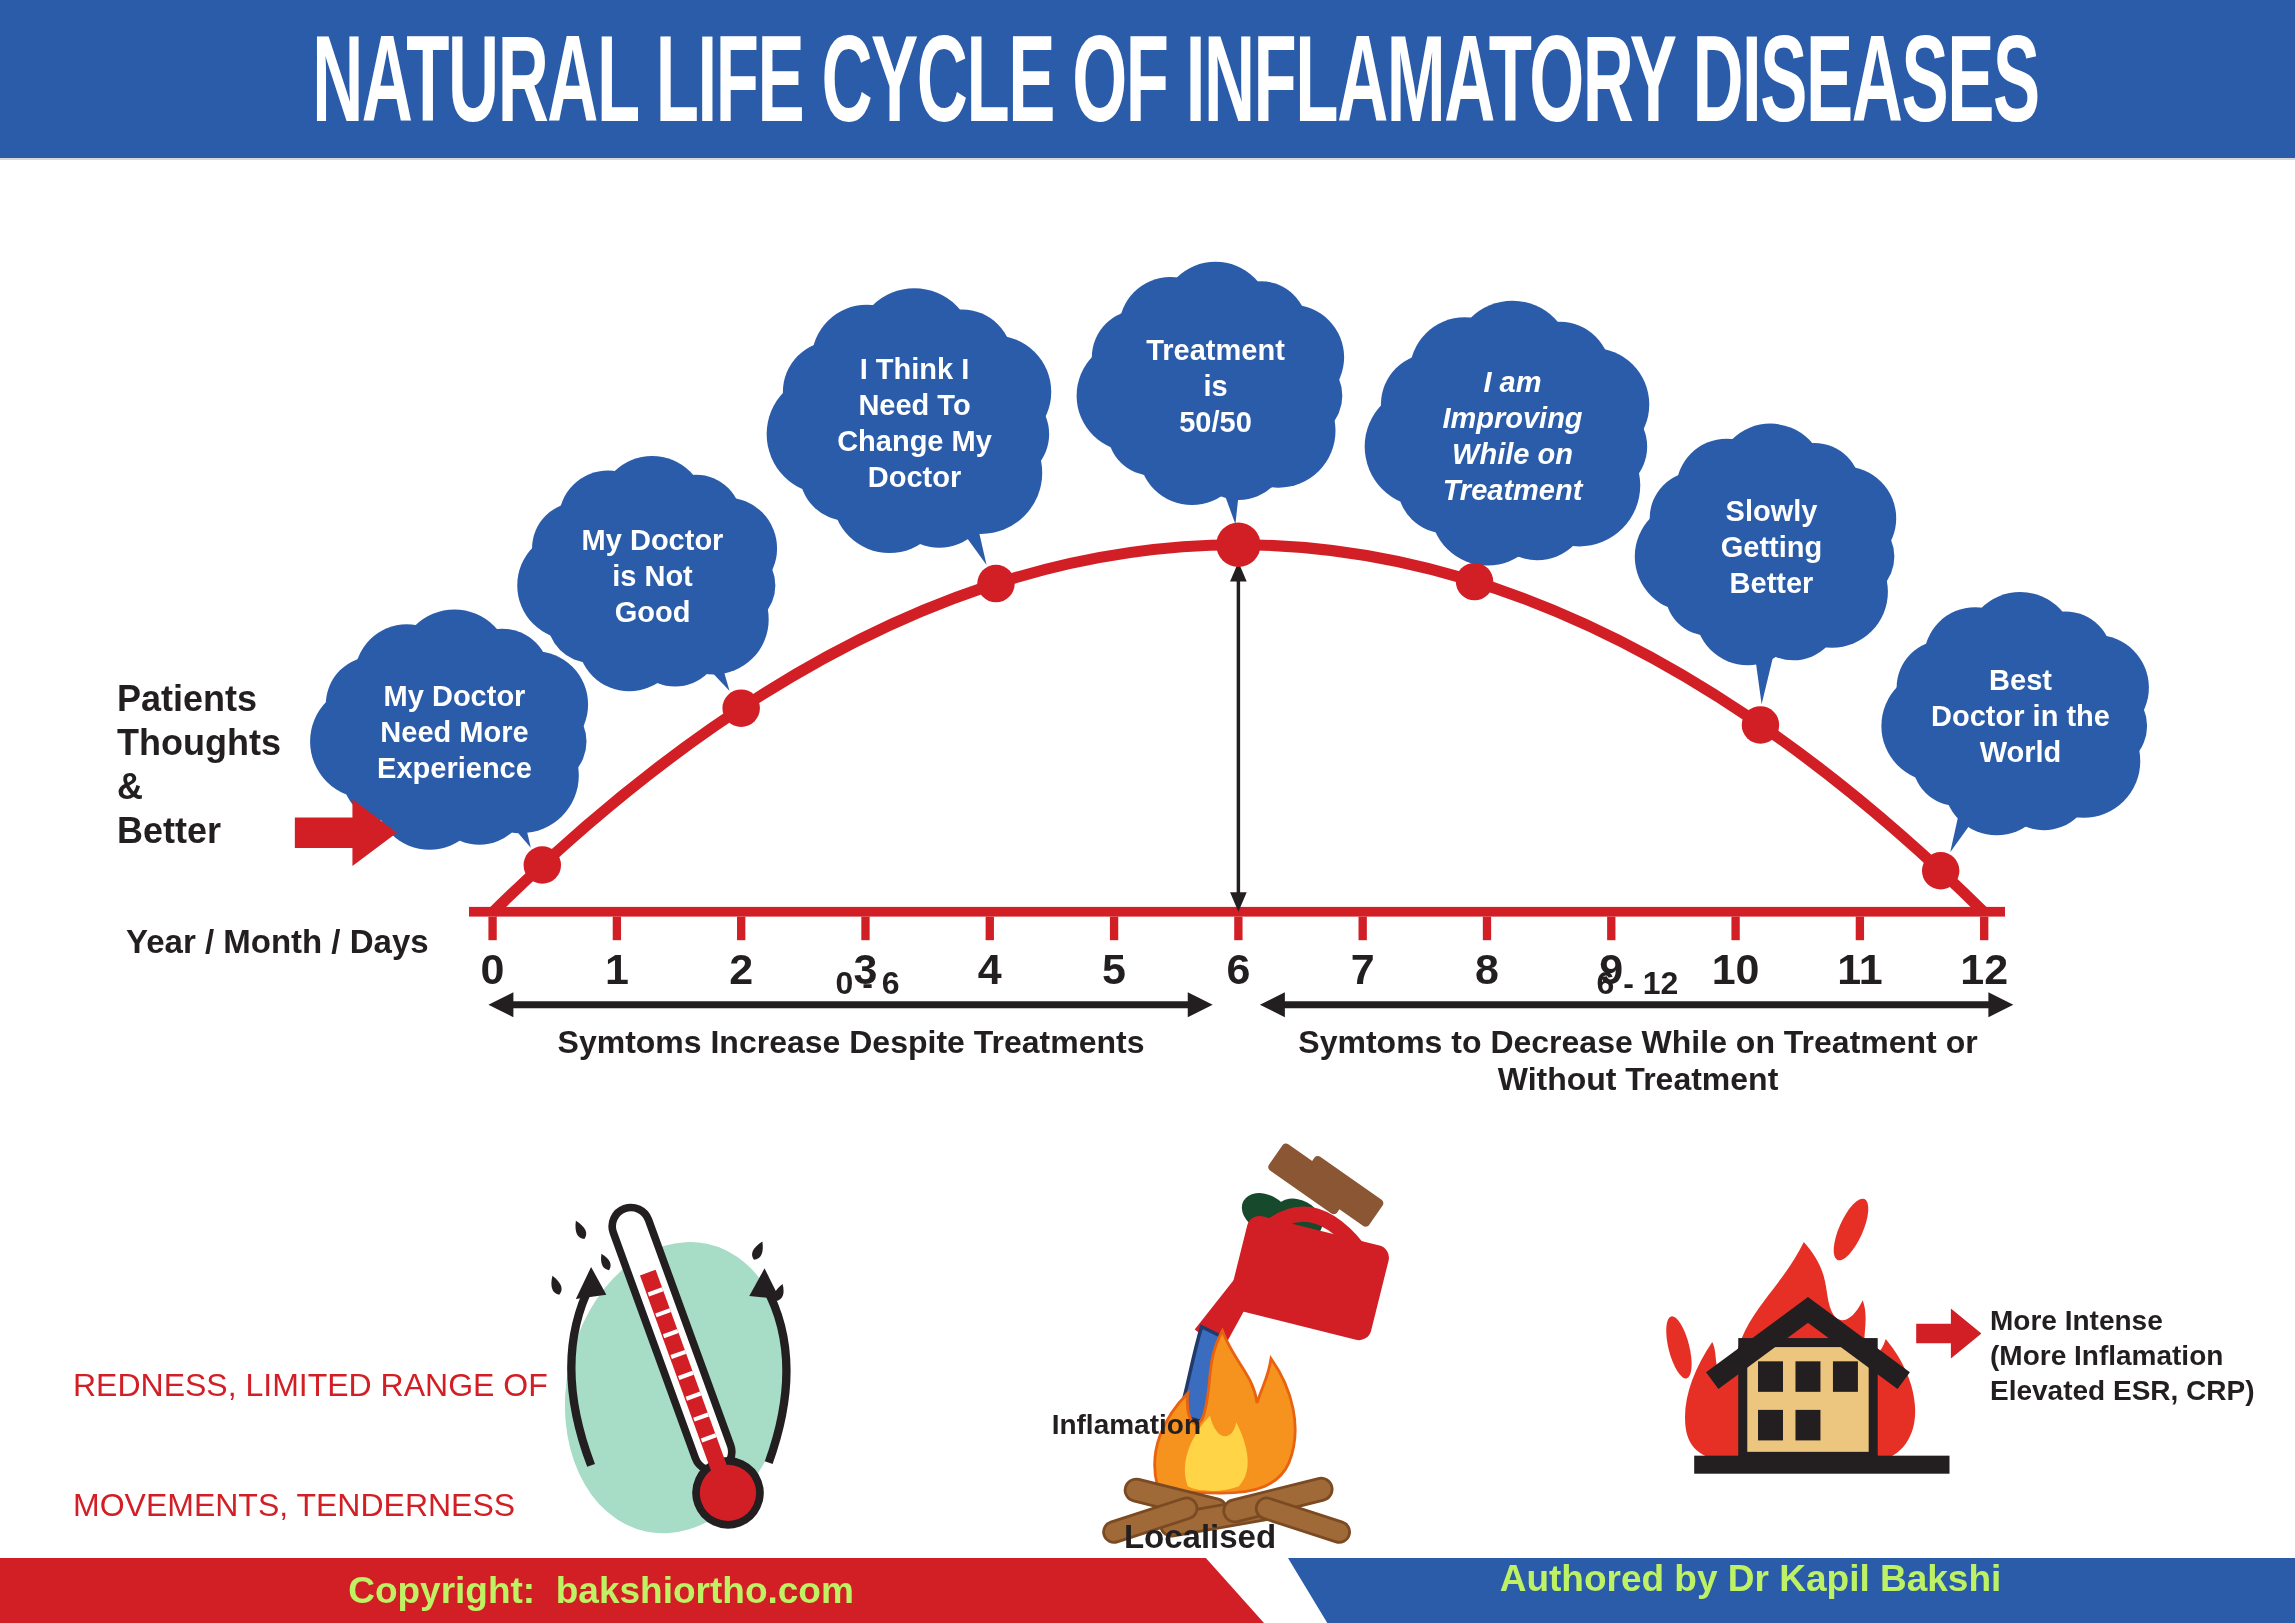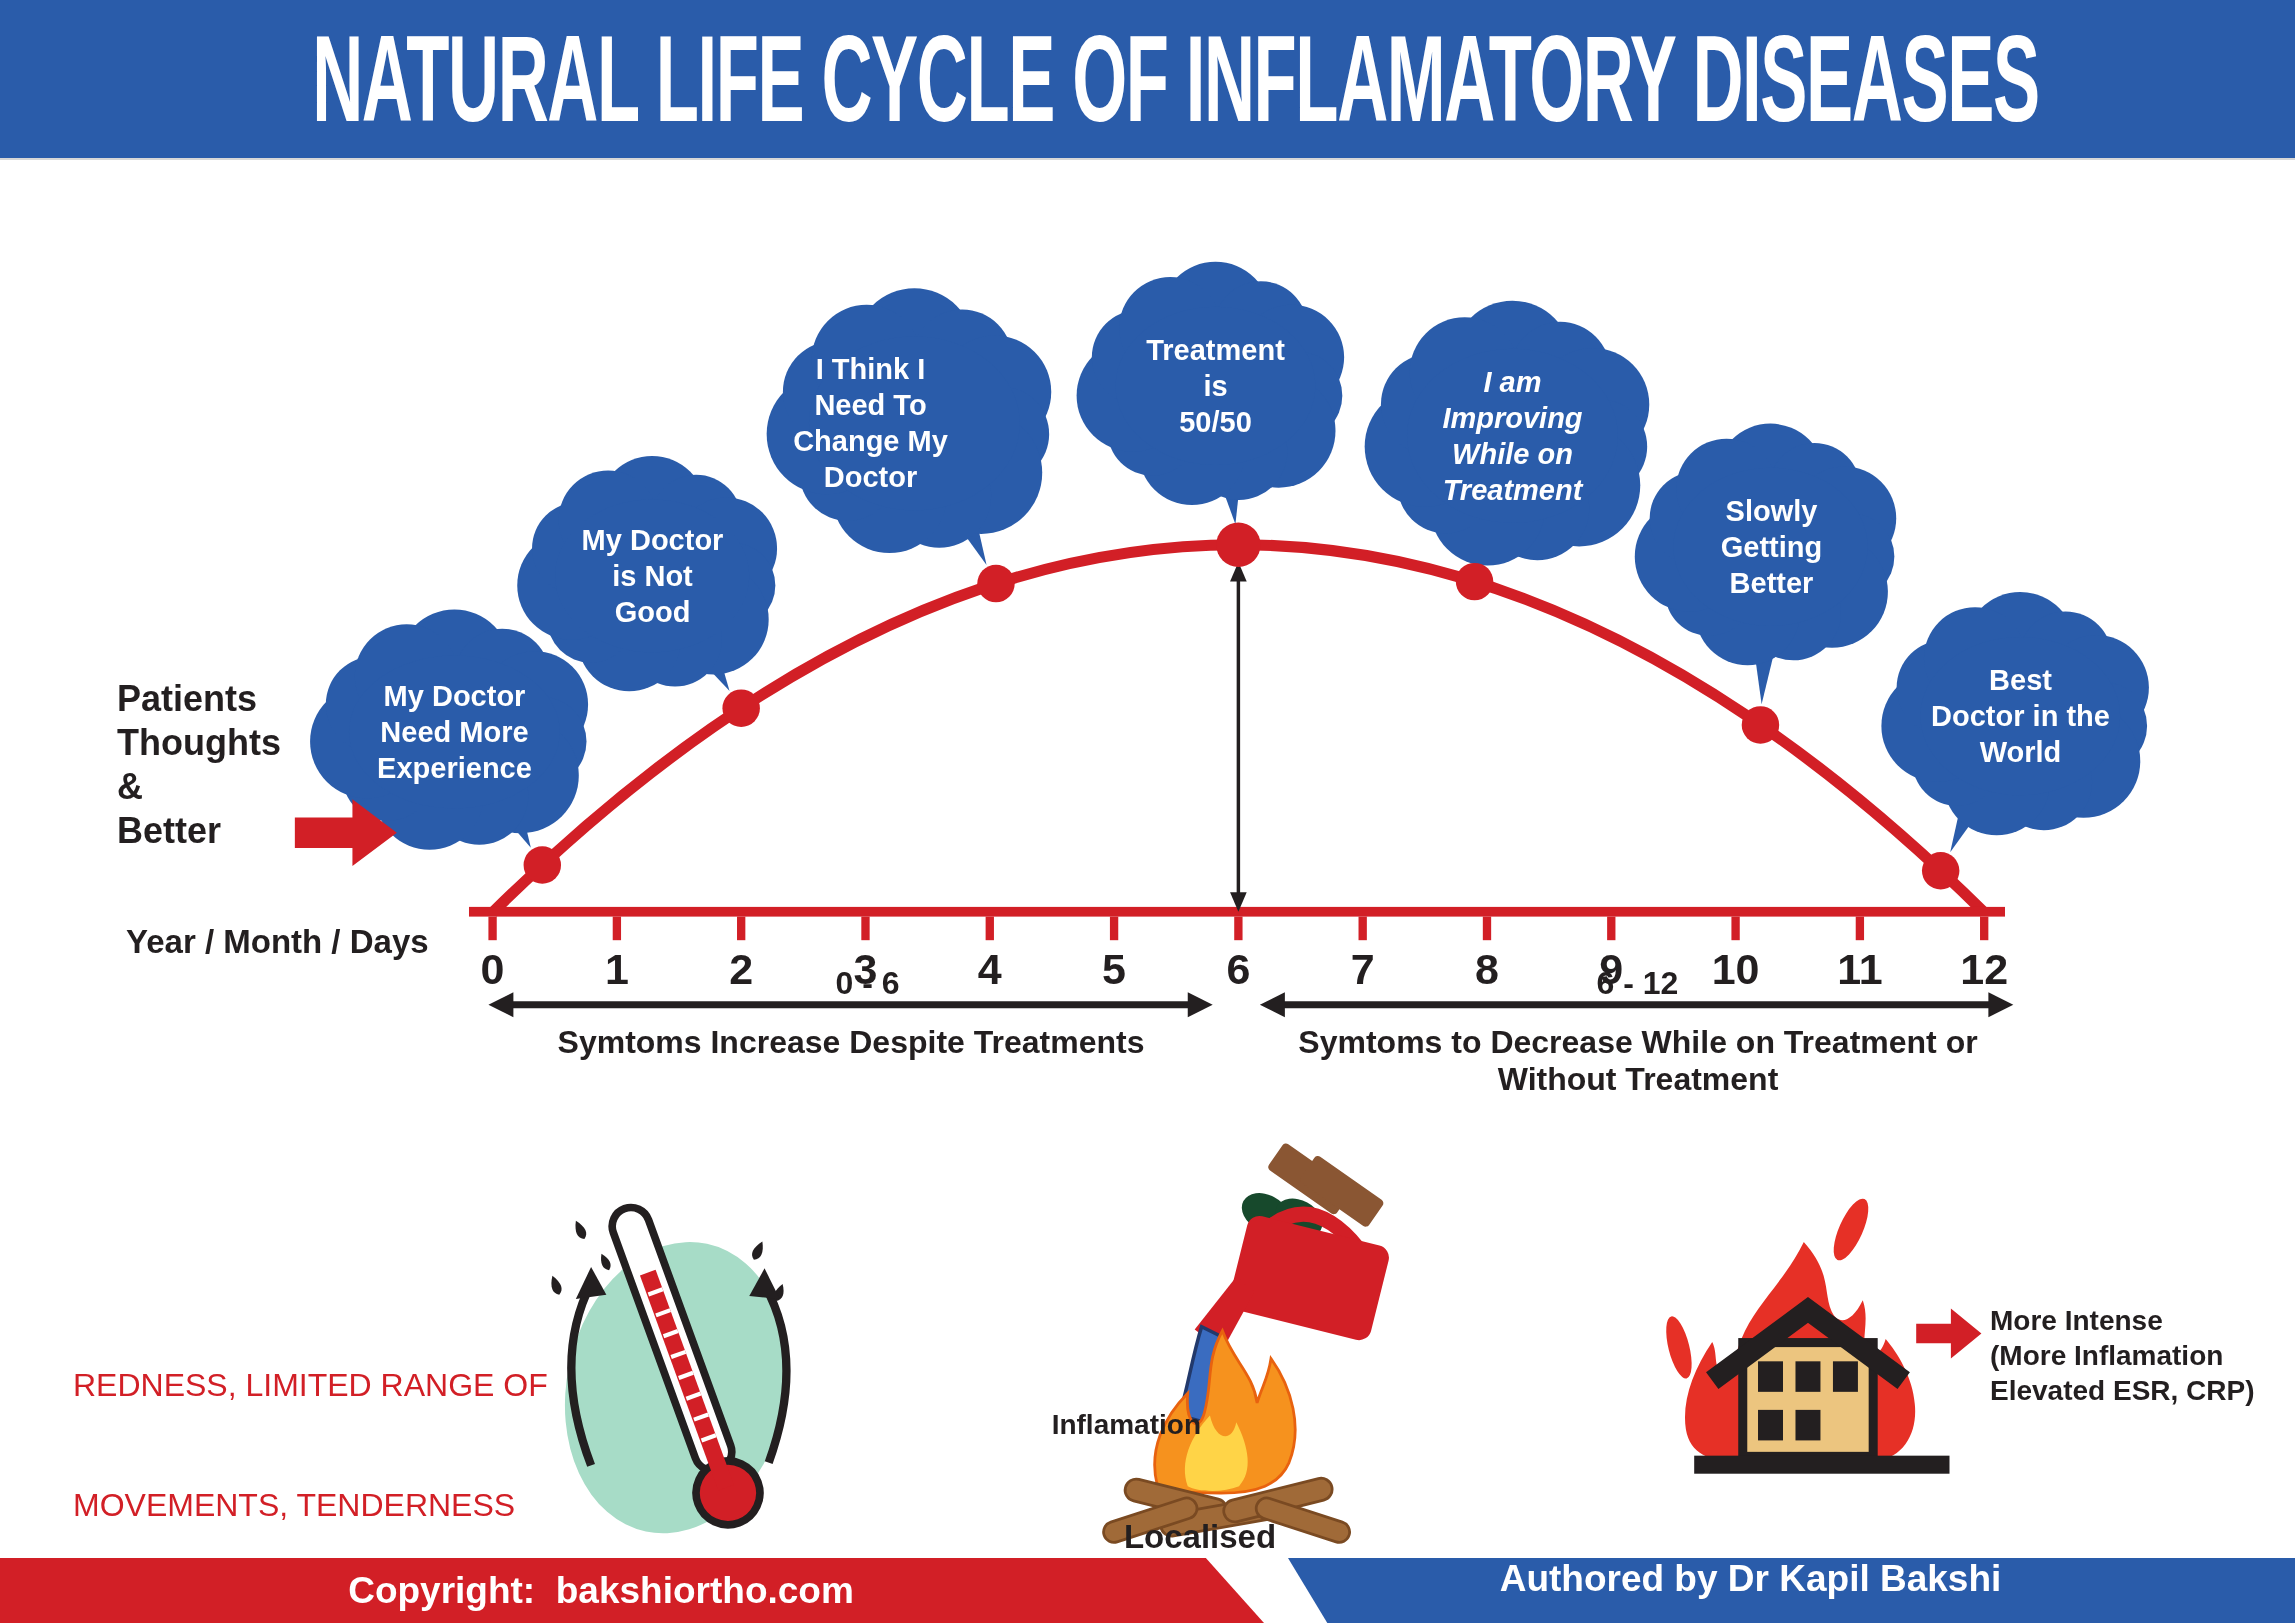--- a/index.html
+++ b/index.html
@@ -31,21 +31,21 @@
   #inflammation-label{left:958px;top:1409px;width:243px;text-align:right;font-size:28px;font-weight:bold;}
   #localised-label{left:1096px;top:1518px;width:208px;text-align:center;font-size:33px;font-weight:bold;}
   #house-note{left:1990px;top:1303px;font-size:28px;line-height:35px;font-weight:bold;white-space:nowrap;}
   
   #footer-left{position:absolute;left:0;top:1558px;width:1264px;height:65px;background:#d21f26;
                clip-path:polygon(0 0,95.4% 0,100% 100%,0 100%);
                display:flex;align-items:center;justify-content:center;}
   #footer-right{position:absolute;left:1288px;top:1558px;width:1008px;height:65px;background:#2a5caa;
                 clip-path:polygon(0 0,100% 0,100% 100%,3.9% 100%);
                 display:flex;align-items:flex-start;justify-content:center;}
-  .footer-text{color:#ffffff;font-weight:bold;font-size:37px;white-space:pre;}
+  .footer-text{color:#bef264;font-weight:bold;font-size:37px;white-space:pre;}
   #footer-left .footer-text{margin-right:62px;}
   #footer-right .footer-text{margin-right:83px;}
 </style>
 </head>
 <body>
 
 <div id="canvas">
 
   <div id="header">
     <div id="title">NATURAL LIFE CYCLE OF INFLAMATORY DISEASES</div>
@@ -369,21 +369,21 @@
   <div class="bubble-text" style="left: 326px; width: 257px; top: 678px;">
         <div>My Doctor</div>
         <div>Need More</div>
         <div>Experience</div>
       </div>
       <div class="bubble-text" style="left: 524px; width: 257px; top: 522px;">
         <div>My Doctor</div>
         <div>is Not</div>
         <div>Good</div>
       </div>
-      <div class="bubble-text" style="left: 742px; width: 257px; top: 351px;">
+      <div class="bubble-text" style="left: 786px; width: 257px; top: 351px;">
         <div>I Think I</div>
         <div>Need To</div>
         <div>Change My</div>
         <div>Doctor</div>
       </div>
       <div class="bubble-text" style="left: 1087px; width: 257px; top: 332px;">
         <div>Treatment</div>
         <div>is</div>
         <div>50/50</div>
       </div>

